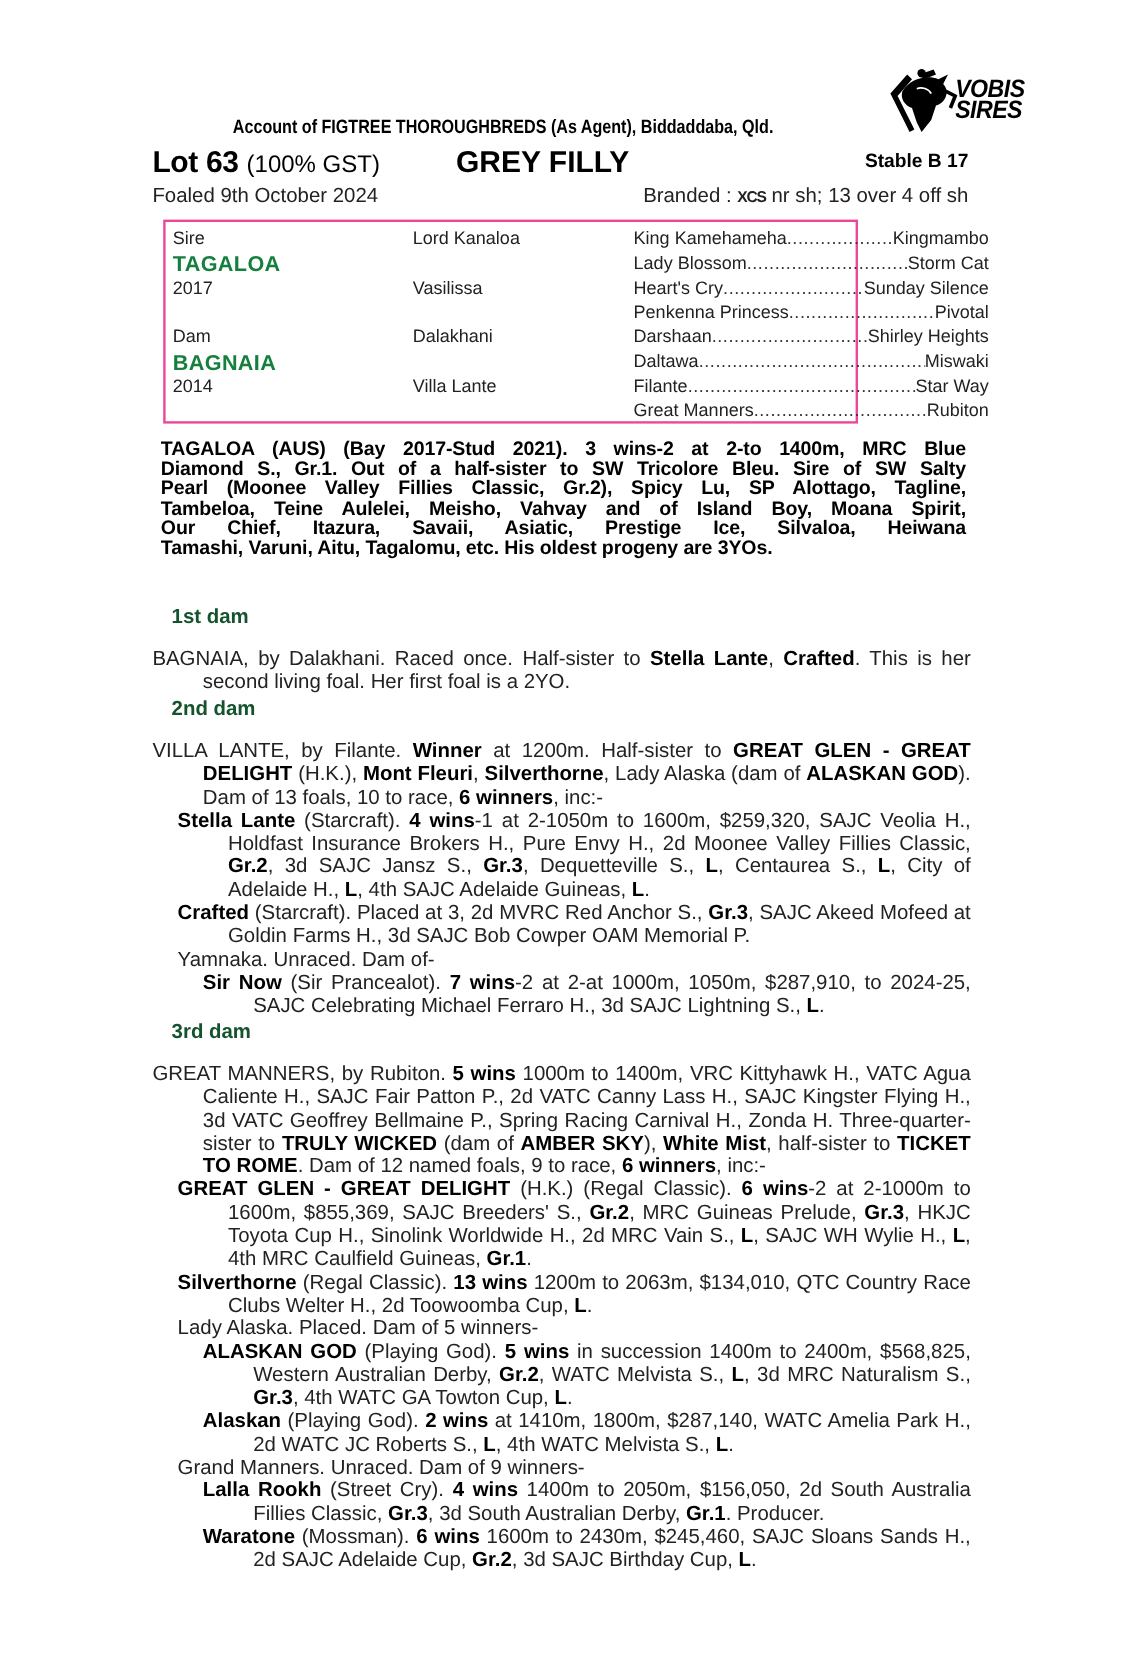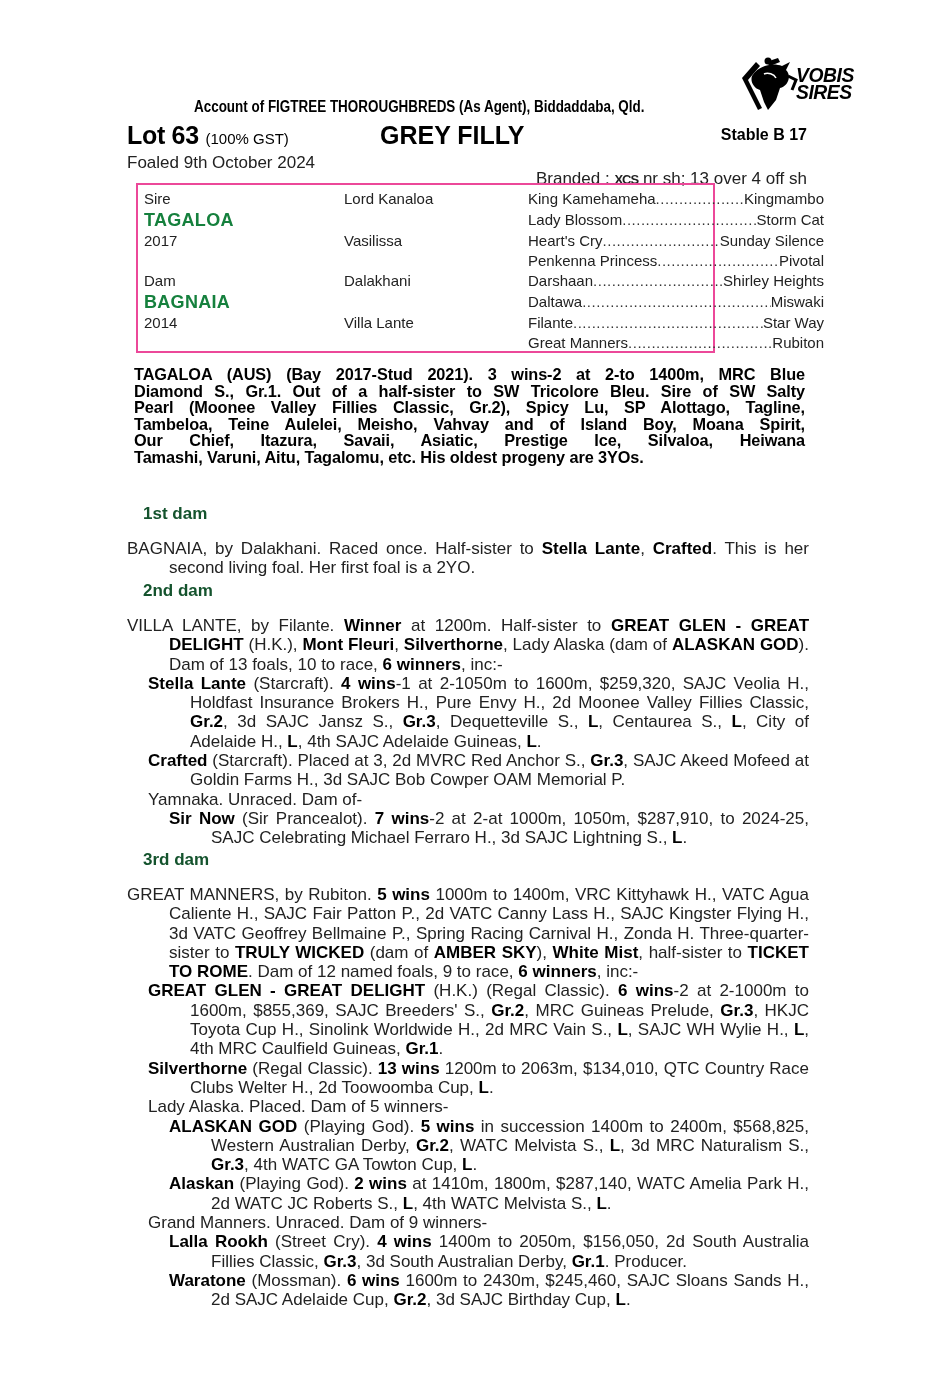--- a/index.html
+++ b/index.html
@@ -9,27 +9,27 @@
   .logo { position:absolute; left:738px; top:56px; width:136px; height:56px; }
   .logo svg { position:absolute; left:0; top:0; }
   .logo-text { position:absolute; left:58px; top:10px; font-family:"Liberation Sans", sans-serif;
                font-weight:bold; font-style:italic; font-size:21px; line-height:17px; letter-spacing:-0.5px; transform:scaleX(0.92); transform-origin:left top;}
 
   .vendor { position:absolute; left:194px; top:98px; font-family:"Liberation Sans", sans-serif; font-weight:bold;
             font-size:16px; transform:scaleX(0.84); transform-origin:left top; white-space:nowrap; }
 
   .lot-row { position:absolute; left:127px; top:121px; width:682px; height:30px; }
   .lot { position:absolute; left:0; top:0; font-weight:bold; font-size:25px; letter-spacing:-0.3px; }
-  .gst { font-weight:normal; font-size:15px; letter-spacing:0; }
+  .gst { font-weight:normal; font-size:20px; letter-spacing:0; }
   .sex { position:absolute; left:253px; top:0; font-weight:bold; font-size:25px; }
   .stable { position:absolute; right:2px; top:5px; font-weight:bold; font-size:16px; }
 
   .foal-row { position:absolute; left:127px; top:153px; width:682px; font-size:17px; color:#222; }
   .foaled { position:absolute; left:0; top:0; }
-  .branded { position:absolute; right:2px; top:0; white-space:nowrap;margin-top:16px; }
+  .branded { position:absolute; right:2px; top:0; white-space:nowrap; }
   .brand-mark { font-weight:bold; font-size:13px; letter-spacing:-1px; }
 
   .pedigree { position:absolute; left:136px; top:183px; width:579px; height:170px;
               border:2px solid #ec4899; box-sizing:border-box; font-size:15px; color:#222; }
   .ped-cell { position:absolute; white-space:nowrap; }
   .ped-big { font-weight:bold; font-size:18px; color:#15803d; letter-spacing:0.3px; }
   .anc { position:absolute; left:390px; width:296px; display:flex; white-space:nowrap; }
   .anc .dots { flex:1; overflow:hidden; color:#333; }
   .anc .dots::before { content:"................................................................................................"; letter-spacing:0.5px; }
 

